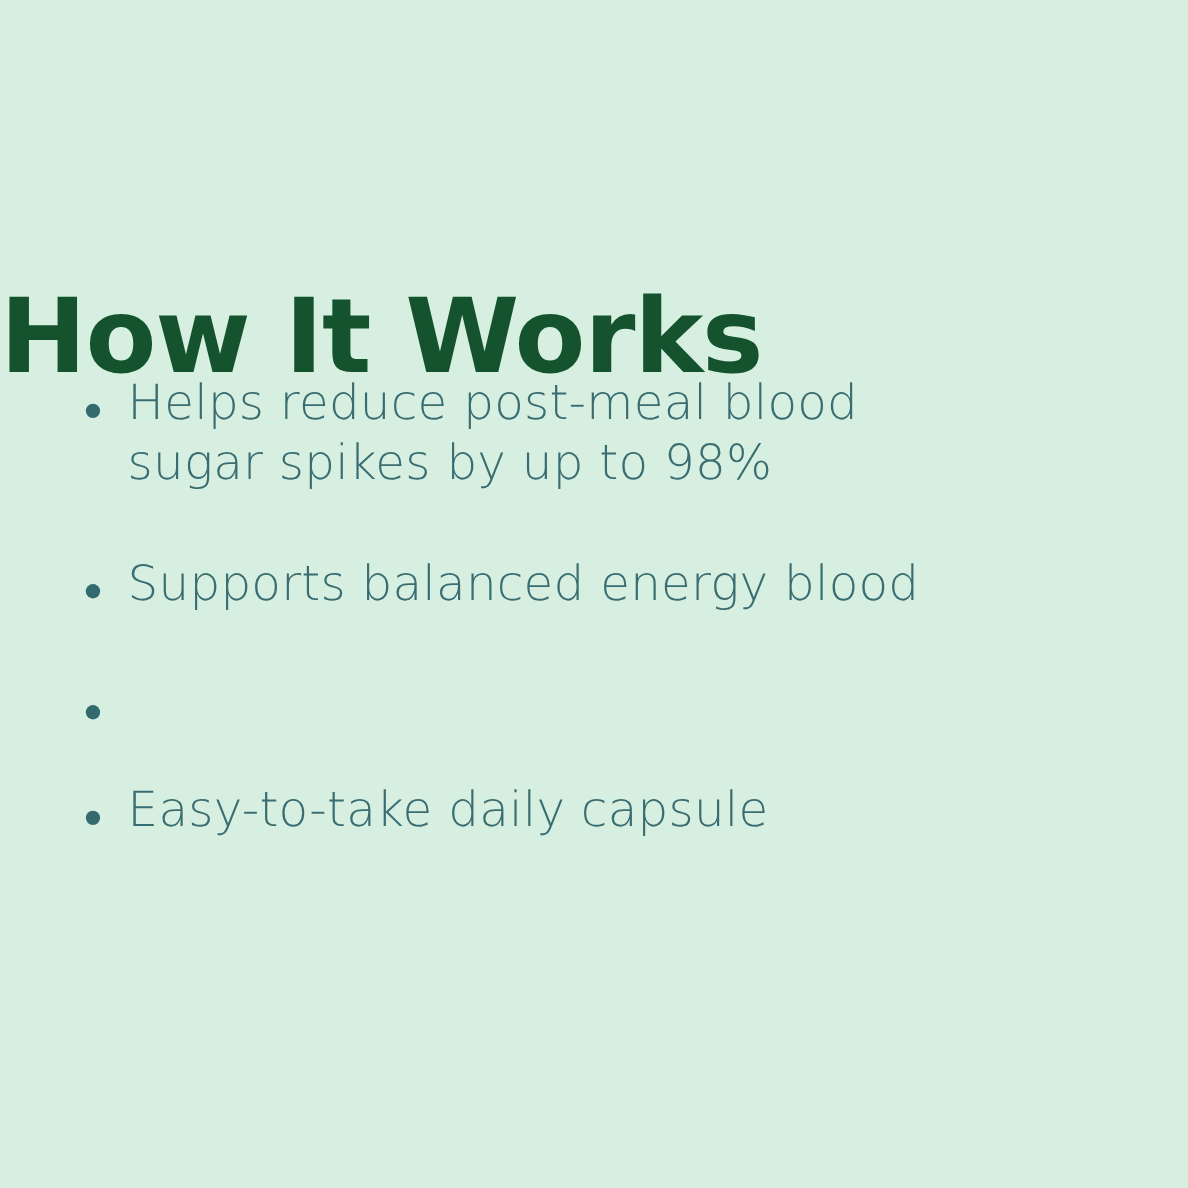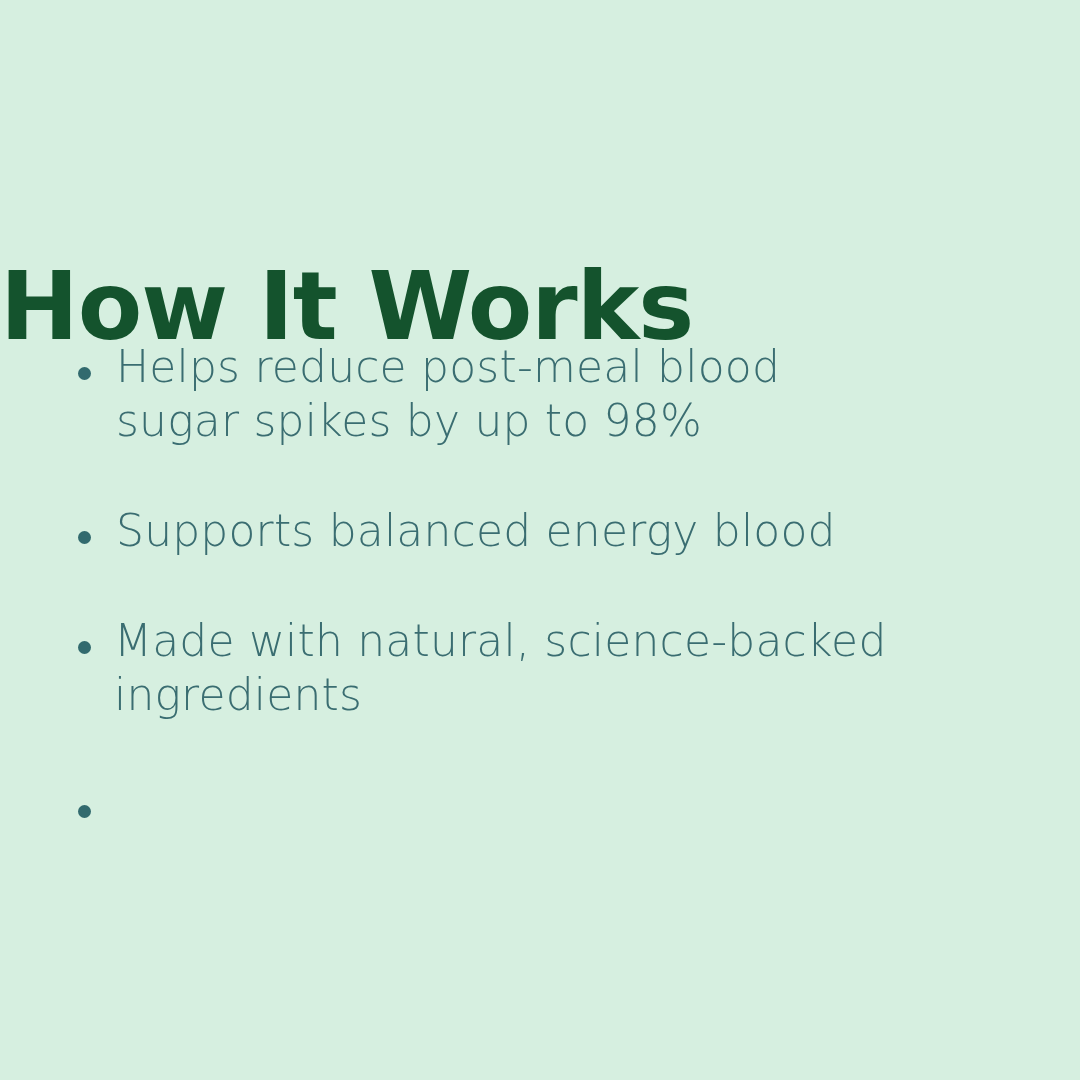--- a/index.html
+++ b/index.html
@@ -103,21 +103,21 @@
       <span class="bullet-text w1">Helps reduce post-meal blood sugar spikes by up to 98%</span>
     </div>
 
     <div class="bullet-row">
       <span class="bullet-dot"></span>
       <span class="bullet-text">Supports balanced energy blood</span>
     </div>
 
     <div class="bullet-row">
       <span class="bullet-dot"></span>
-      <span class="bullet-text w3">Made with natural, science-backed ingredients</span>
     </div>
 
     <div class="bullet-row">
       <span class="bullet-dot"></span>
+      <span class="bullet-text">Easy-to-take daily capsule</span>
     </div>
 
   </div>
 </div>
 
 </body></html>

